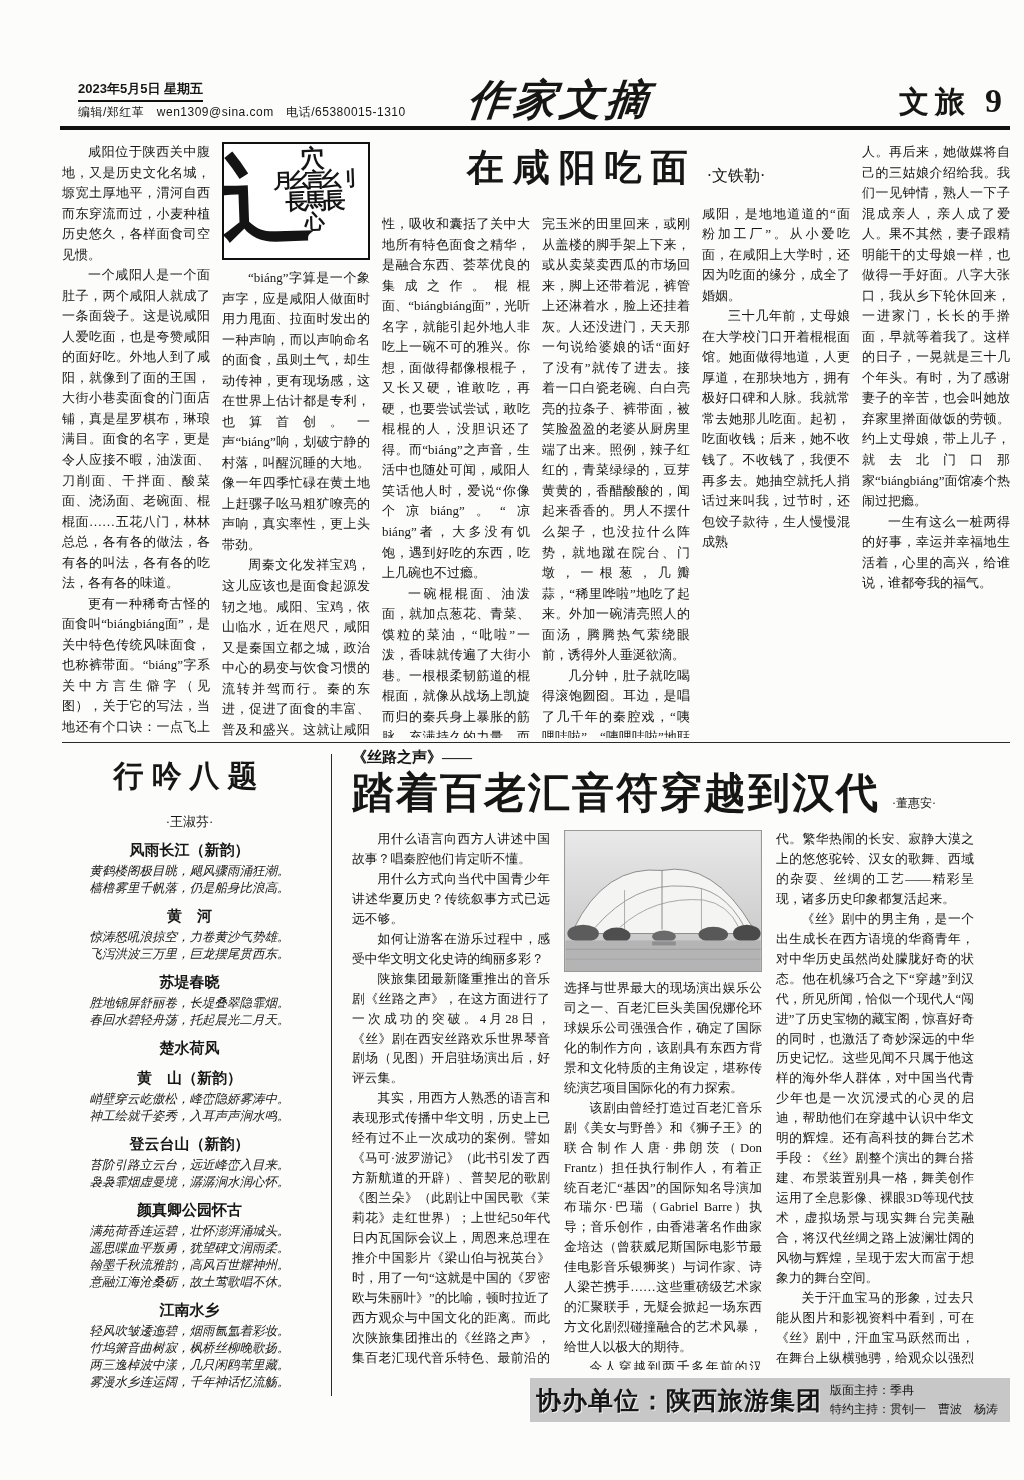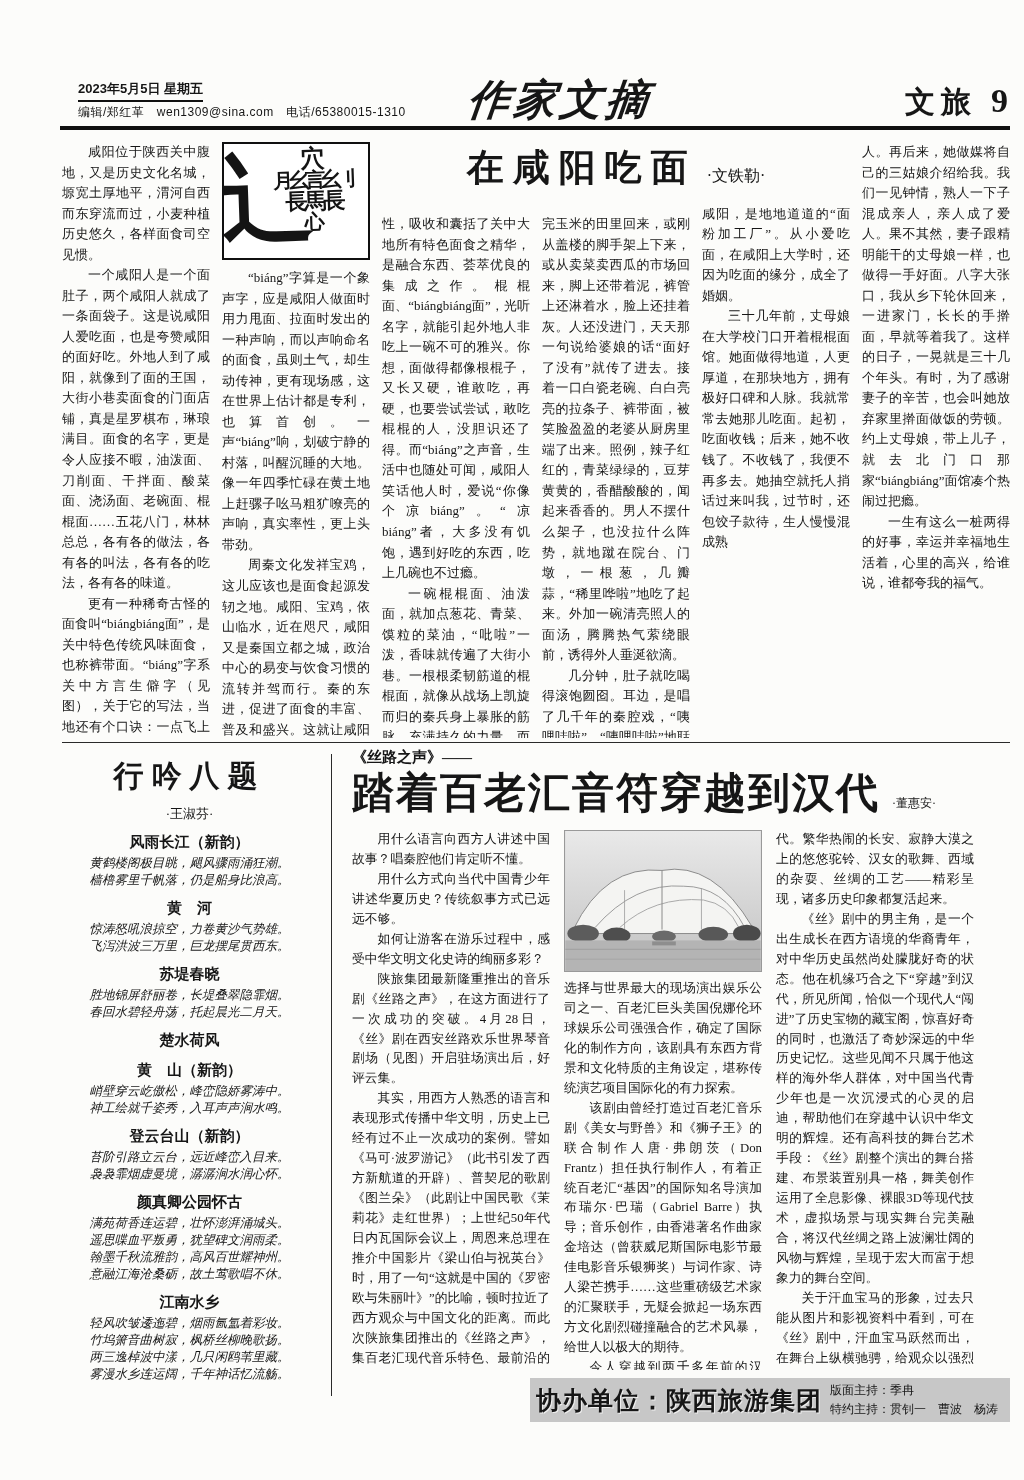--- a/index.html
+++ b/index.html
@@ -9,21 +9,21 @@
     background:#fcfcfa;
     font-family:"Liberation Serif","DejaVu Serif",serif;
     color:#161616;
     overflow:hidden;
   }
   
   .header { position:absolute; left:60px; top:76px; width:950px; height:54px; border-bottom:4px solid #101010; }
   .date-line { position:absolute; left:18px; top:4px; font-size:13px; font-weight:bold; border-bottom:2px solid #101010; padding-bottom:2px; font-family:Liberation Sans, sans-serif; }
   .editor-line { position:absolute; left:18px; top:28px; font-size:12px; font-family:"Liberation Sans","DejaVu Sans",sans-serif; letter-spacing:.5px; }
   .masthead { position:absolute; left:355px; top:-4px; width:290px; text-align:center; font-size:42px; font-weight:bold; font-style:italic; transform:skewX(-6deg); letter-spacing:4px; }
-  .page-info { position:absolute; right:2px; top:6px; font-weight:bold;text-align:right; }
+  .page-info { position:absolute; right:8px; top:6px; font-weight:bold;text-align:right; }
   .page-info .sec { font-size:30px; letter-spacing:6px; }
   .page-info .num { font-size:34px; margin-left:14px; }
 
   
   .a1 { position:absolute; left:62px; top:142px; width:948px; height:601px; border-bottom:1px solid #2a2a2a; }
   .col { position:absolute; top:0; width:148px; height:596px; overflow:hidden; text-align:justify; font-size:13px; line-height:1.58; }
   .c1{left:0;} .c2{left:160px;} .c3{left:320px;} .c4{left:480px;} .c5{left:640px;} .c6{left:800px;}
   .col p { text-indent:2em; }
   .col p.cont { text-indent:0; }
   .a1-titleblock { position:absolute; left:320px; top:0; width:468px; height:66px; text-align:center; background:#fcfcfa; z-index:2; }
@@ -37,21 +37,21 @@
   .biang-walk { position:absolute; left:-4px; top:6px; font-size:92px; line-height:1; }
   .biang-stack { position:absolute; left:36px; top:2px; width:104px; text-align:center; }
   .biang-r1 { font-size:24px; line-height:22px; display:block; }
   .biang-r2 { font-size:20px; line-height:21px; display:block; letter-spacing:-4px; }
   .biang-r3 { font-size:22px; line-height:22px; display:block; letter-spacing:-3px; }
   .biang-r4 { font-size:20px; line-height:18px; display:block; }
 
   
   .poems { position:absolute; left:62px; top:754px; width:270px; height:642px; border-right:1px solid #2a2a2a; padding-right:14px; text-align:center; overflow:hidden; }
   .poems-title { font-size:30px; font-weight:bold; letter-spacing:8px; margin-top:2px; }
-  .poems-author { font-size:13px; margin-top:8px; margin-bottom:4px; }
+  .poems-author { font-size:13px; margin-top:16px; margin-bottom:4px; }
   .poem-name { font-size:15px; font-weight:bold; margin-top:8px; line-height:22px; }
   .poem-verse { font-size:12.5px; line-height:17px; white-space:pre-line; font-style:italic; margin-top:2px; }
 
   .a2 { position:absolute; left:352px; top:748px; width:658px; height:648px; }
   .a2-kicker { font-size:15px; font-weight:bold; }
   .a2-titleline { margin-top:0; }
   .a2-title { display:inline-block; font-size:42px; font-weight:bold; letter-spacing:2px; line-height:52px; }
   .a2-author { display:inline-block; font-size:12px; margin-left:8px; vertical-align:middle; }
   .a2-body { position:absolute; left:0; top:82px; width:620px; height:540px; }
   .a2col { position:absolute; top:0; width:198px; height:540px; overflow:hidden; text-align:justify; font-size:12.8px; line-height:1.56; }

